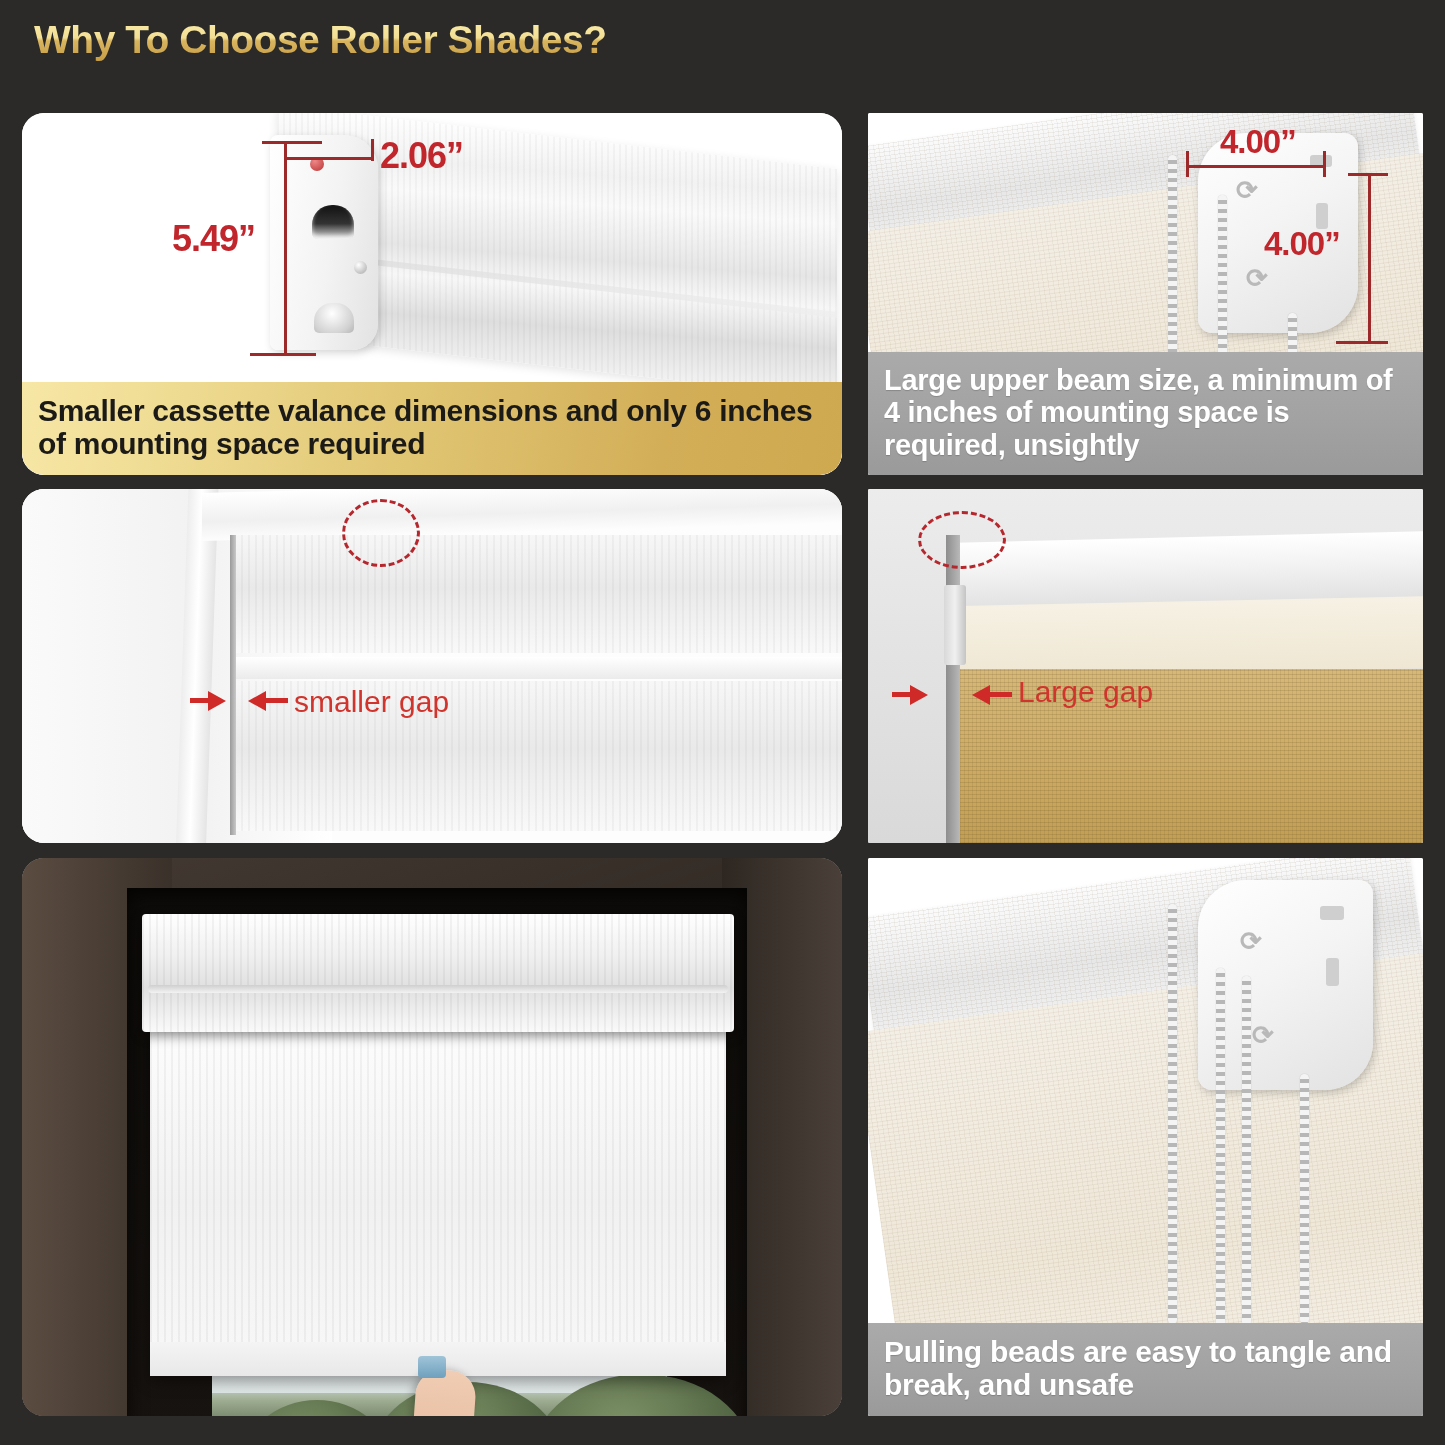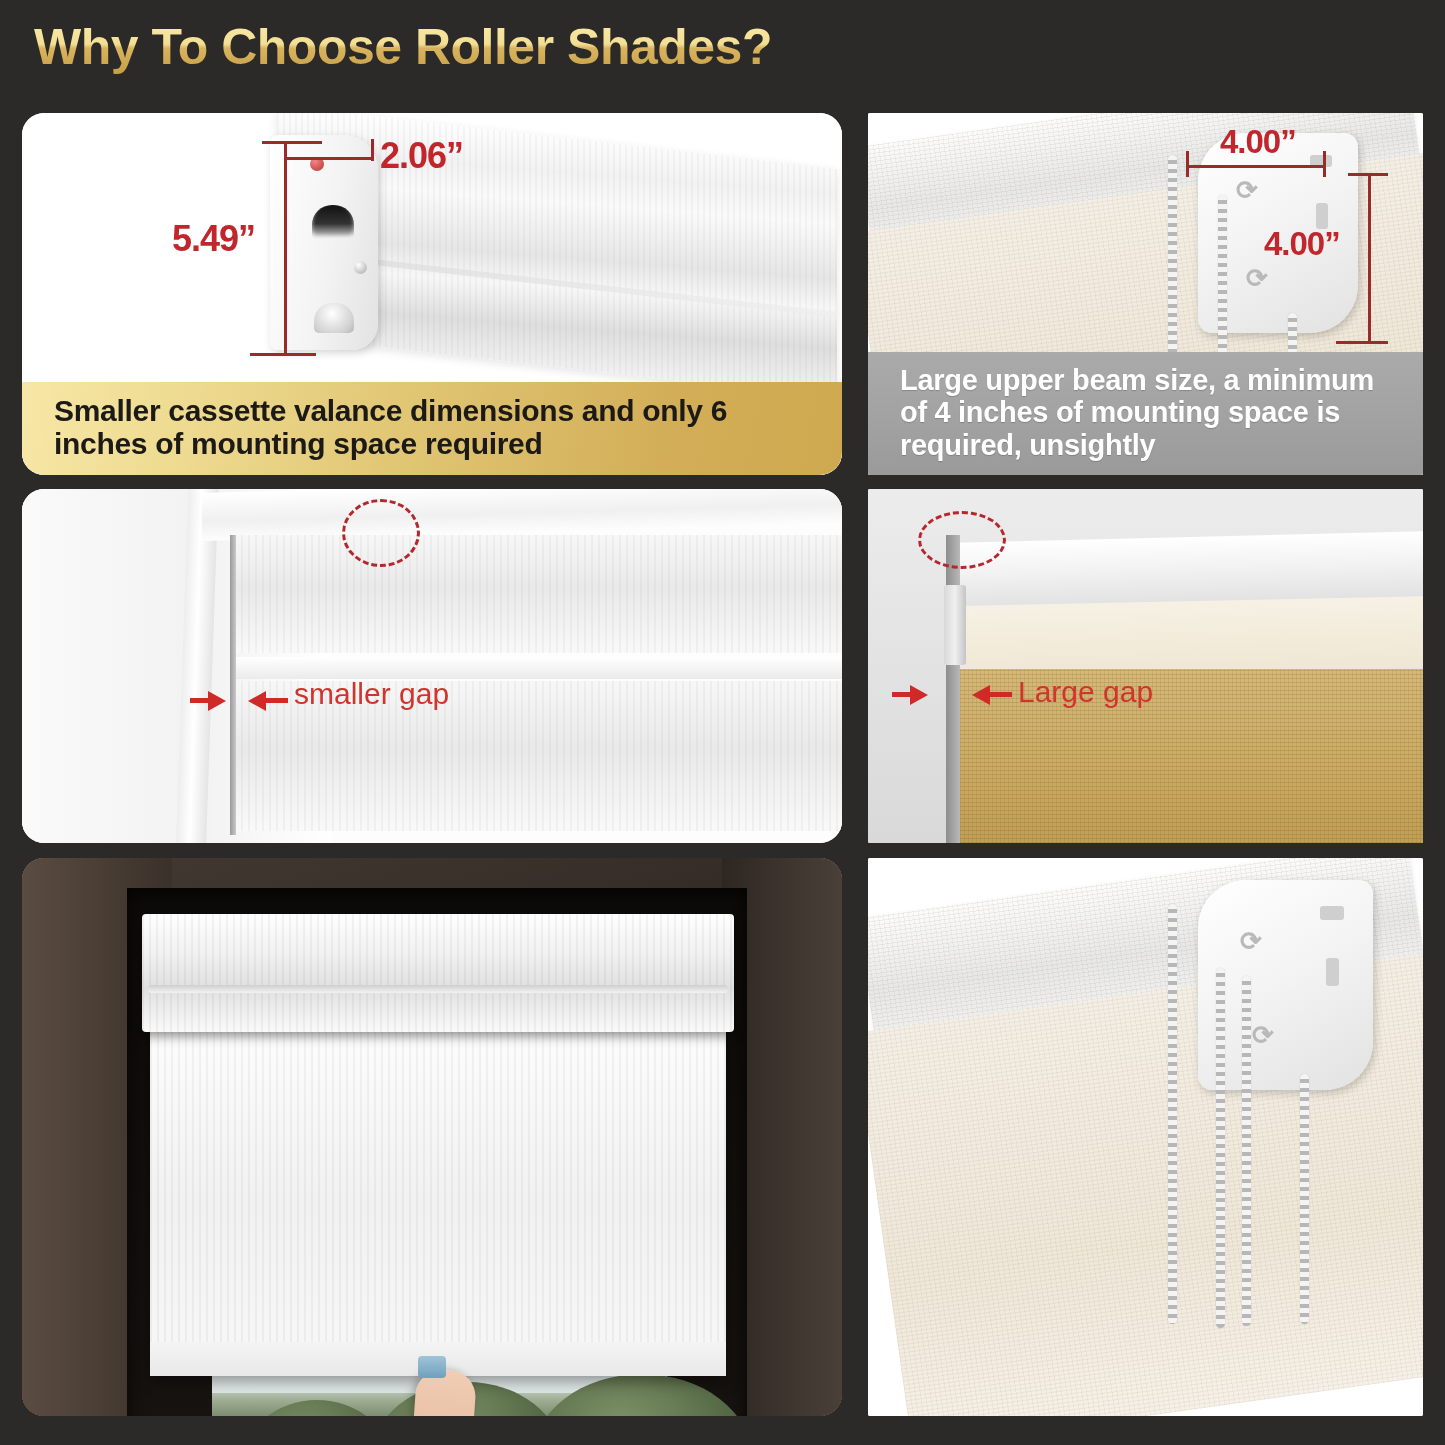--- a/index.html
+++ b/index.html
@@ -7,21 +7,21 @@
     width:1445px;height:1445px;
     background:#2b2a28;
     font-family:"Liberation Sans", sans-serif;
     overflow:hidden;
     position:relative;
   }
 
   
   .title{
     position:absolute;left:34px;top:18px;
-    font-size:50px;font-weight:bold;
+    font-size:39px;font-weight:bold;
     letter-spacing:-0.5px;
     background:linear-gradient(180deg,#f7e9a8 0%,#f2dd8e 42%,#d6b košt 42%,#c9a44e 100%);
     background:linear-gradient(180deg,#f9ecae 0%,#f3df93 45%,#d9b45f 52%,#c49c43 100%);
     -webkit-background-clip:text;background-clip:text;color:transparent;
     text-shadow:none;
     white-space:nowrap;
   }
 
   
   .grid{position:absolute;left:0;top:0;width:1445px;height:1445px;}
@@ -37,21 +37,21 @@
   .p4{left:868px; top:489px; width:555px; height:354px;}
   .p5{left:22px;  top:858px; width:820px; height:558px;}
   .p6{left:868px; top:858px; width:555px; height:558px;}
 
   .photo{position:absolute;inset:0;}
 
   
   .cap{
     position:absolute;left:0;right:0;bottom:0;
     box-sizing:border-box;
-    padding:12px 16px 14px 32px;
+    padding:12px 16px 14px 16px;
     font-weight:bold;line-height:1.12;
     letter-spacing:-0.3px;
   }
   .cap.gold{
     background:linear-gradient(100deg,#f7e7a6 0%,#efdc93 18%,#e0c572 48%,#d3ae58 78%,#cfa94f 100%);
     color:#1b1a17;
     font-size:30px;
     border-bottom-left-radius:22px;border-bottom-right-radius:22px;
   }
   .cap.gray{
@@ -338,21 +338,21 @@
       <div class="band" style="top:192px;height:150px;">
           <div class="tex"></div>
         </div>
       <div class="gapline" style="top:46px;height:300px;"></div>
       <div class="dcircle" style="left:320px;top:10px;width:72px;height:62px;"></div>
 
       <div class="arrowR" style="left:186px;top:202px;"></div>
       <div class="arrowbar" style="left:168px;top:209px;width:20px;"></div>
       <div class="arrowL" style="left:226px;top:202px;"></div>
       <div class="arrowbar" style="left:244px;top:209px;width:22px;"></div>
-      <div class="gaptxt lbl" style="left:272px;top:188px;">smaller gap</div>
+      <div class="gaptxt lbl" style="left:272px;top:196px;">smaller gap</div>
     </div>
   </div>
 
   <div class="panel right p4">
     <div class="photo ph4">
       <div class="wall"></div>
       <div class="roller"></div>
       <div class="cream"></div>
       <div class="tan">
           <div class="tanweave"></div>
@@ -404,15 +404,16 @@
         <div class="notch" style="left:122px;top:26px;width:24px;height:14px;"></div>
         <div class="notch" style="left:128px;top:78px;width:13px;height:28px;"></div>
         <div class="arrowmark" style="left:42px;top:46px;">⟳</div>
         <div class="arrowmark" style="left:54px;top:140px;">⟳</div>
       </div>
       <div class="chain" style="left:300px;top:46px;height:420px;"></div>
       <div class="chain" style="left:348px;top:110px;height:360px;"></div>
       <div class="chain" style="left:374px;top:118px;height:350px;"></div>
       <div class="chain" style="left:432px;top:216px;height:250px;"></div>
     </div>
+    <div class="cap gray">Pulling beads are easy to tangle and break, and unsafe</div>
   </div>
 
 </div>
 
 </body></html>

